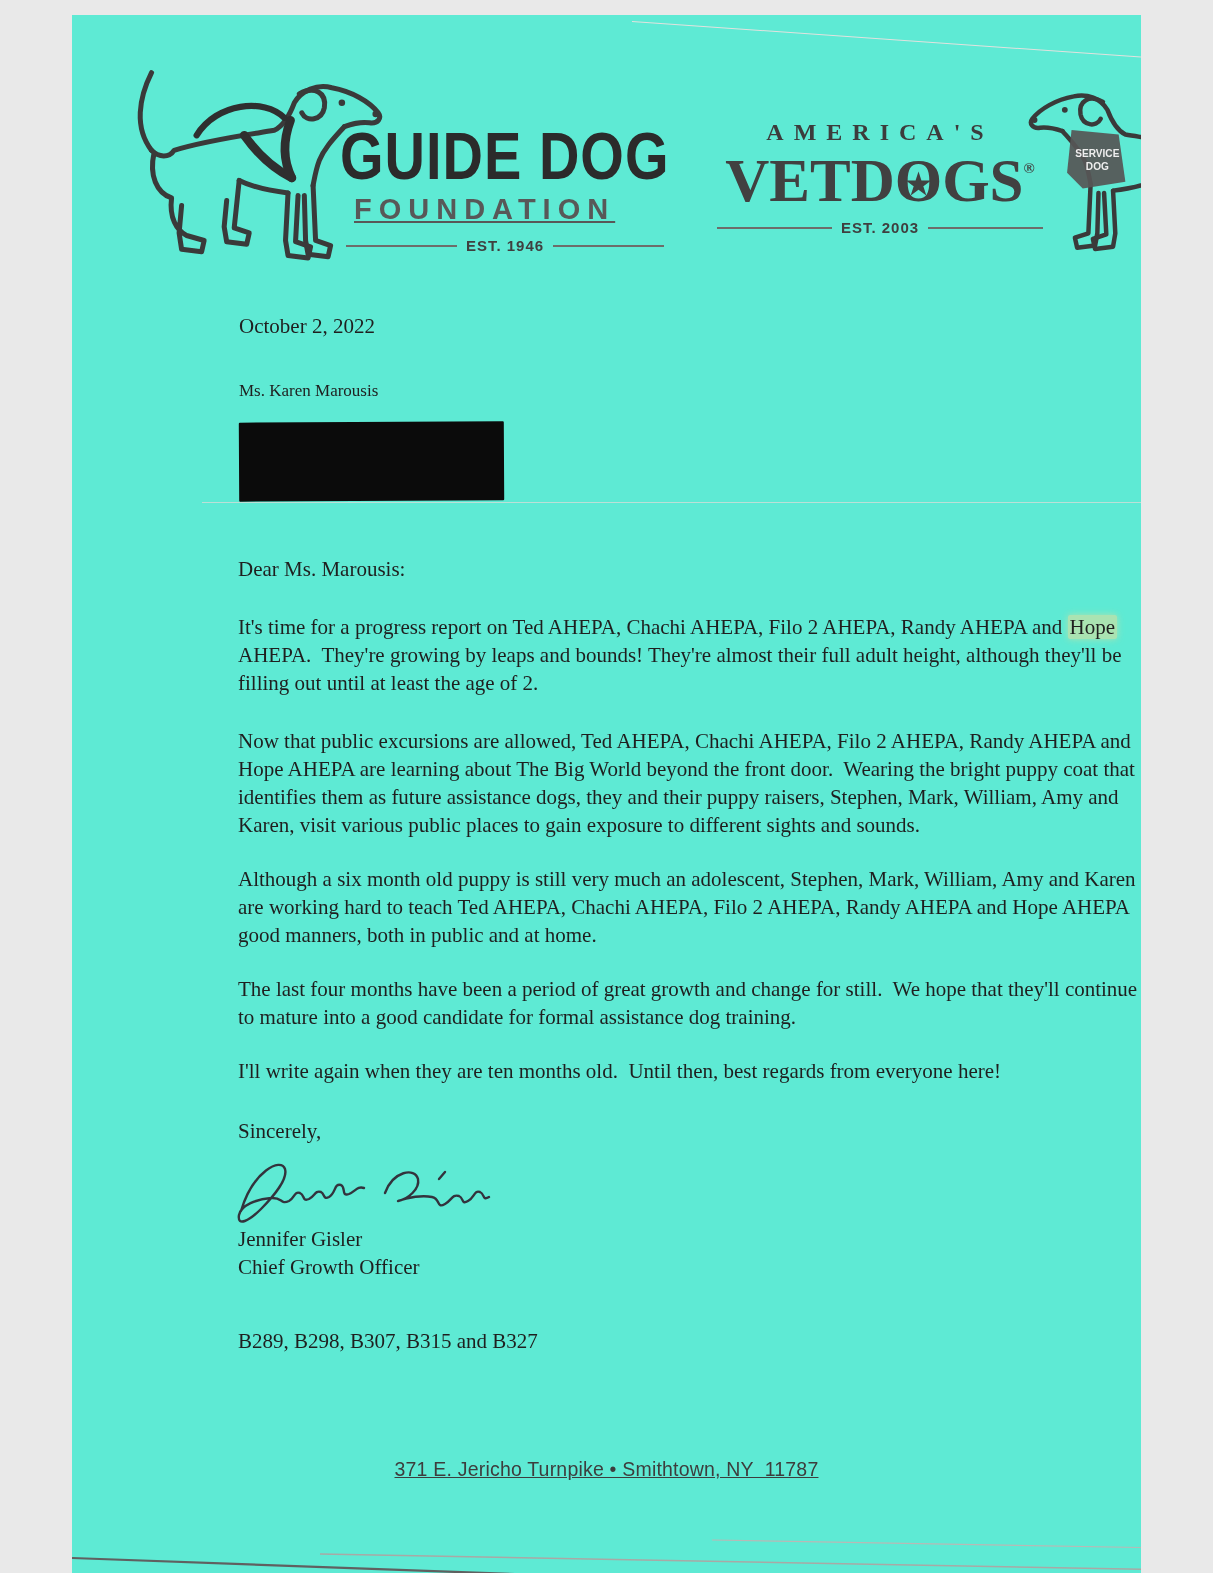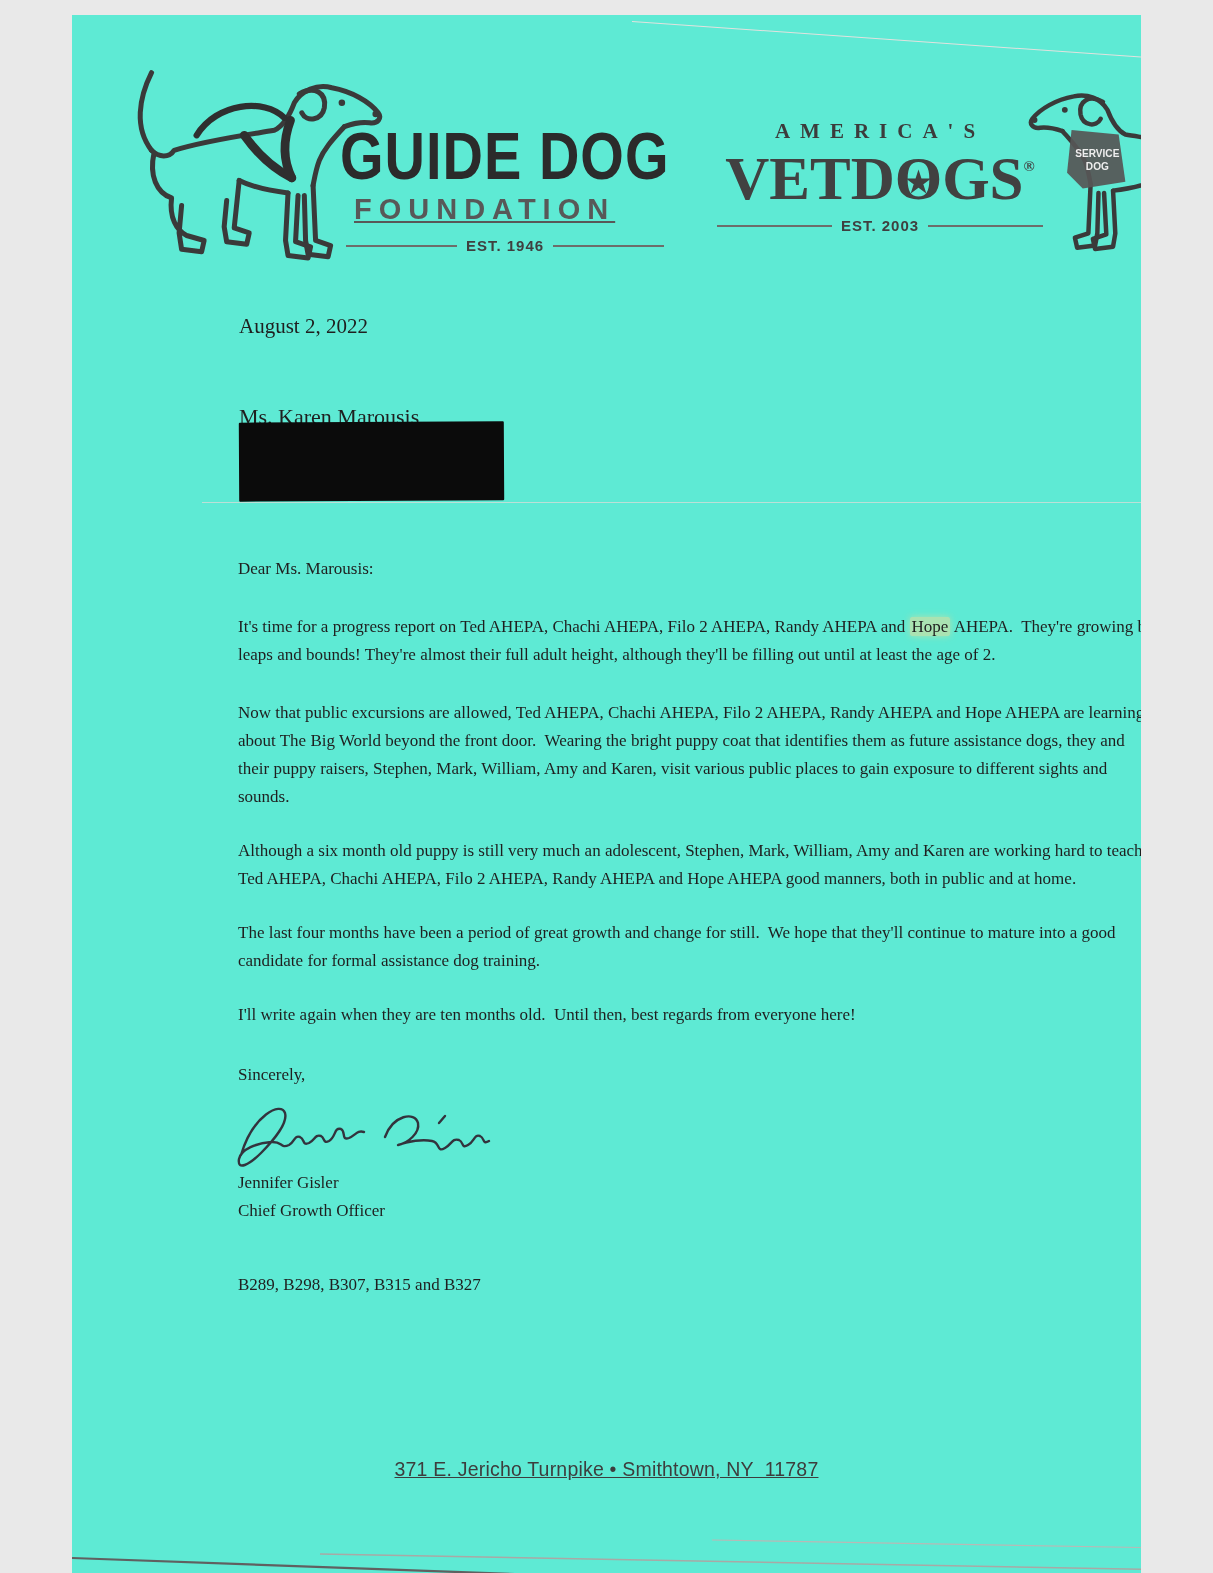--- a/index.html
+++ b/index.html
@@ -32,45 +32,45 @@
   .est-row{display:flex;align-items:center;}
   .gd-est{position:absolute;left:6px;top:120px;width:318px;}
   .est-line{flex:1;height:2px;background:#6d6d6a;}
   .est-text{
     padding:0 9px;font-family:"Liberation Sans",sans-serif;
     font-weight:700;font-size:15px;letter-spacing:1px;color:#3f3f3f;white-space:nowrap;
   }
   .vd-text{position:absolute;left:645px;top:104px;width:326px;text-align:center;}
   .vd-kicker{
     font-family:"Liberation Serif",serif;font-weight:700;
-    font-size:21px;letter-spacing:10px;color:#3c3c3c;white-space:nowrap;
+    font-size:24px;letter-spacing:10px;color:#3c3c3c;white-space:nowrap;
   }
   .vd-brand{
     margin-top:4px;line-height:1;
     font-family:"Liberation Serif",serif;font-weight:700;
     font-size:61px;color:#414141;white-space:nowrap;
   }
   .o-star{position:relative;display:inline-block;}
   .o-star .star{
     position:absolute;left:50%;top:55%;
     transform:translate(-50%,-50%);
     font-size:29px;color:#414141;
   }
   .vd-reg{font-size:15px;vertical-align:28px;}
   .vd-est{margin-top:8px;width:100%;}
   
   .date{position:absolute;left:167px;top:299px;font-size:21px;}
-  .recipient{position:absolute;left:167px;top:389px;font-size:22px;}
+  .recipient{position:absolute;left:167px;top:366px;font-size:17px;}
   .redaction{
     position:absolute;left:167px;top:407px;width:265px;height:79px;
     background:#0b0b0b;transform:rotate(-0.3deg);border-radius:1px;
   }
   .body-col{
     position:absolute;left:166px;top:540px;width:920px;
-    font-size:17px;line-height:28px;
+    font-size:21px;line-height:28px;
   }
   .para{margin:0;white-space:pre-wrap;}
   .salutation{margin:0;}
   .p1{margin-top:30px;} .p2{margin-top:30px;}
   .p3{margin-top:26px;} .p4{margin-top:26px;} .p5{margin-top:26px;}
   .closing{margin-top:32px;}
   .hl{
     background:rgba(233,221,150,0.55);
     box-shadow:0 0 7px rgba(233,221,150,0.6);
     padding:0 2px;border-radius:2px;
@@ -161,21 +161,21 @@
       <circle cx="174" cy="38" r="2.6" fill="#3a3a3a" stroke="none"></circle>
       <circle cx="201" cy="47" r="2.6" fill="#3a3a3a" stroke="none"></circle>
     </g>
     <g>
       <polygon points="62,56 104,60 110,102 72,108 58,94" fill="#565656" opacity="0.93"></polygon>
       <text x="85" y="80" font-size="9" fill="#eeeeee" text-anchor="middle">SERVICE</text>
       <text x="85" y="92" font-size="9" fill="#eeeeee" text-anchor="middle">DOG</text>
     </g>
   </svg>
 
-  <div class="date">August 2, 2022</div>
+  <div class="date">October 2, 2022</div>
   <div class="recipient">Ms. Karen Marousis</div>
   <div class="redaction"></div>
 
   <div class="body-col">
     <p class="para salutation">Dear Ms. Marousis:</p>
 
     <p class="para p1"><span>It's time for a progress report on Ted AHEPA, Chachi AHEPA, Filo 2 AHEPA, Randy AHEPA and </span><span class="hl">Hope</span><span> AHEPA.  They're growing by leaps and bounds! They're almost their full adult height, although they'll be filling out until at least the age of 2.</span></p>
 
     <p class="para p2">Now that public excursions are allowed, Ted AHEPA, Chachi AHEPA, Filo 2 AHEPA, Randy AHEPA and Hope AHEPA are learning about The Big World beyond the front door.  Wearing the bright puppy coat that identifies them as future assistance dogs, they and their puppy raisers, Stephen, Mark, William, Amy and Karen, visit various public places to gain exposure to different sights and sounds.</p>
     <p class="para p3">Although a six month old puppy is still very much an adolescent, Stephen, Mark, William, Amy and Karen are working hard to teach Ted AHEPA, Chachi AHEPA, Filo 2 AHEPA, Randy AHEPA and Hope AHEPA good manners, both in public and at home.</p>

